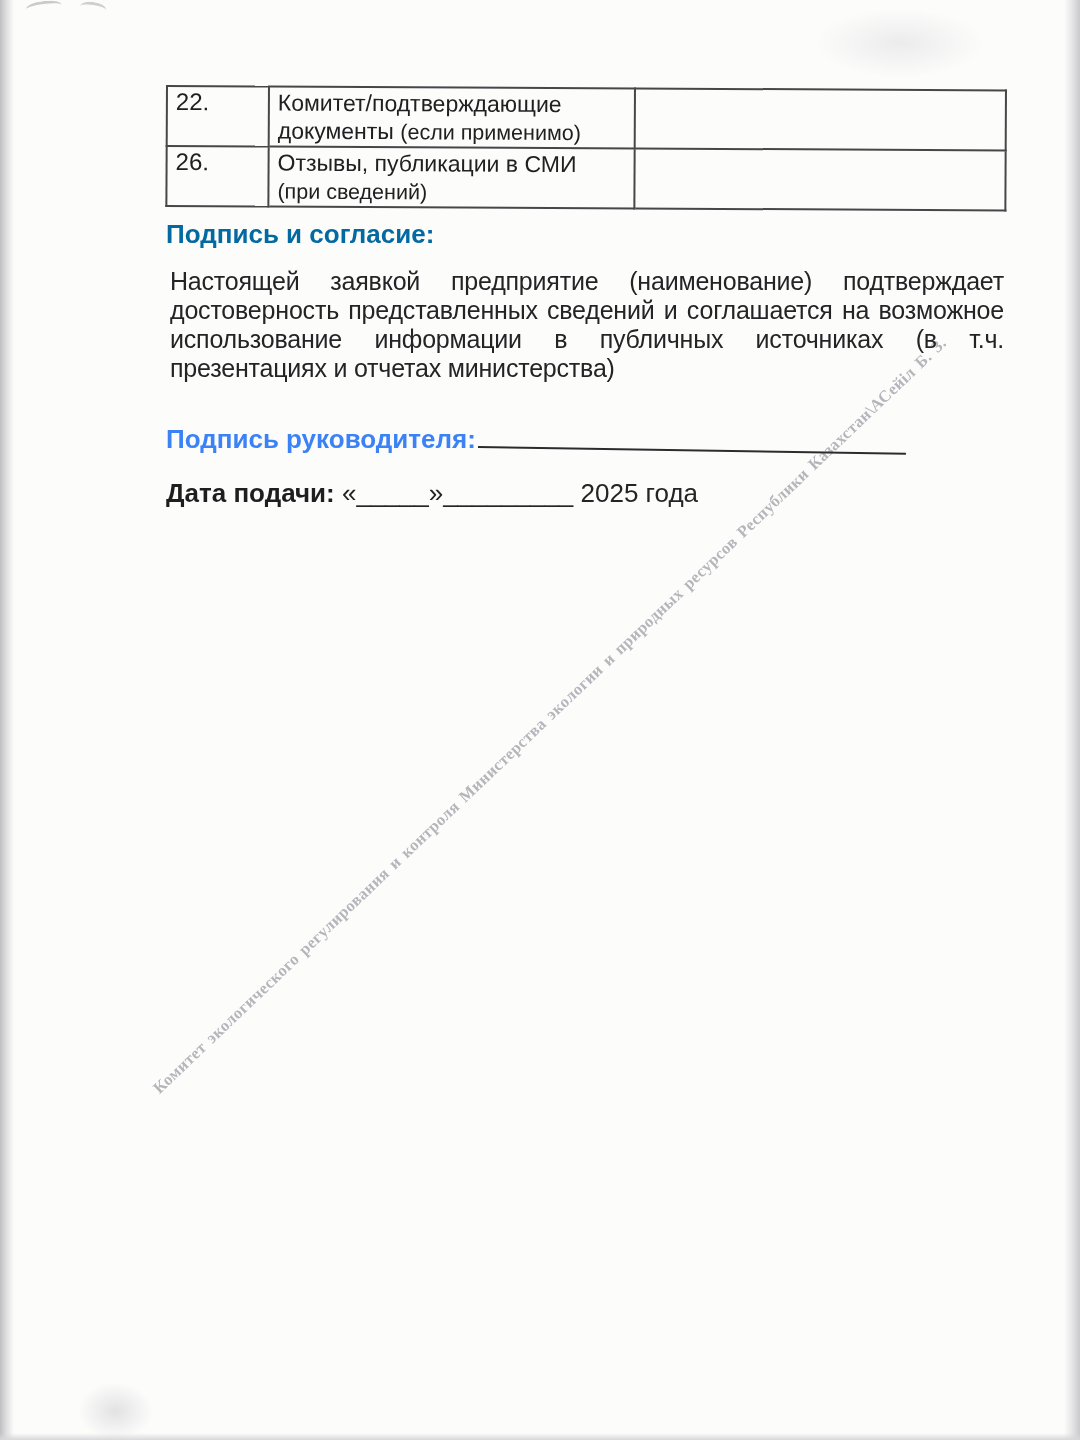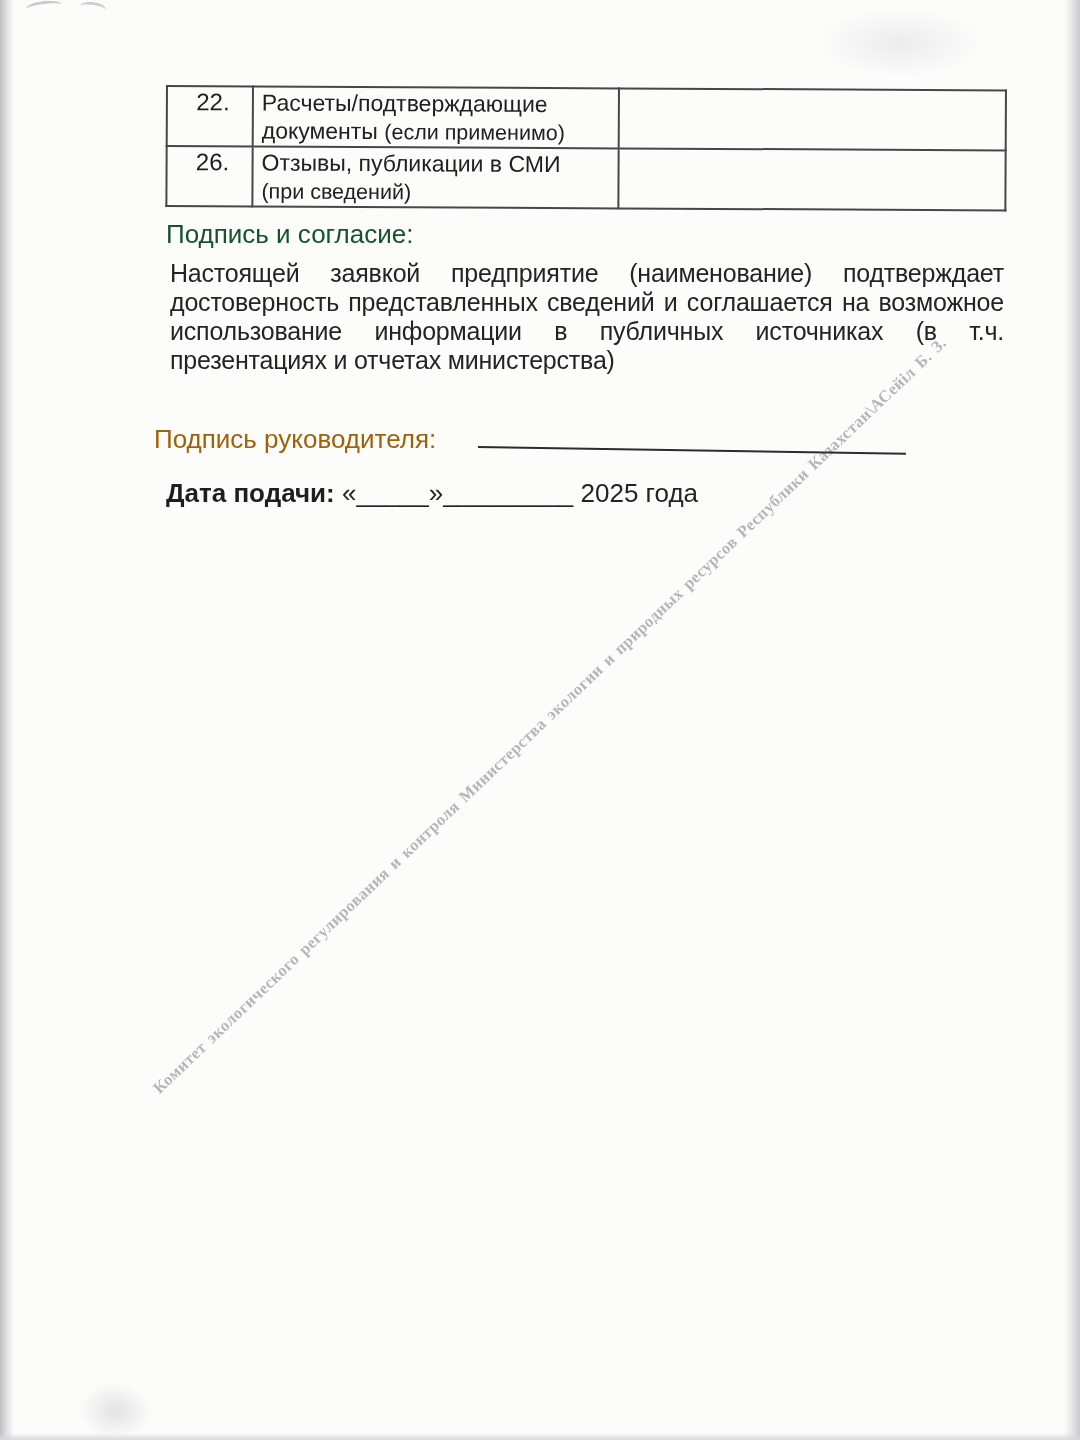--- a/index.html
+++ b/index.html
@@ -86,64 +86,64 @@
   .doc-table td {
     border: 2px solid #47474a;
     vertical-align: top;
     padding: 1px 8px 0 8px;
     font-size: 23px;
     line-height: 28px;
     color: #202022;
   }
   .doc-table td.num {
     width: 74px;
-    text-align: center;
-    padding-right: 2px;
+    text-align: left;
+    padding-right: 18px;
     font-size: 24px;
   }
   .doc-table td.desc { width: 348px; }
   .doc-table td.val  { }
   .doc-table .note {
     font-size: 21.5px;
   }
   .row-22 { height: 56px; }
   .row-23 { height: 50px; }
 
   
   .consent {
     position: absolute;
     left: 166px;
     top: 219px;
     width: 842px;
     z-index: 2;
   }
   .consent-heading {
     font-size: 26px;
-    font-weight: 400;
+    font-weight: 700;
     line-height: 30px;
-    margin: 0 0 10px 0;
-    color: #14532d;
+    margin: 0 0 18px 0;
+    color: #0369a1;
   }
   .consent-body {
     margin: 4px;
     font-size: 25px;
     line-height: 29px;
     letter-spacing: -0.2px;
     text-align: justify;
     color: #242427;
   }
 
   
   .sig-label {
     position: absolute;
-    left: 154px;
+    left: 166px;
     top: 424px;
     font-size: 26px;
-    font-weight: 400;
-    color: #a16207;
+    font-weight: 700;
+    color: #3b82f6;
     z-index: 2;
   }
   .sig-line {
     position: absolute;
     left: 478px;
     top: 446px;
     width: 428px;
     height: 0;
     border-bottom: 2.5px solid #2c2c2e;
     transform: rotate(0.9deg);
@@ -176,21 +176,21 @@
   <div class="squiggle-2"></div>
   <div class="smudge-topright"></div>
   <div class="smudge-bottomleft"></div>
 
   <div class="watermark">Комитет экологического регулирования и контроля Министерства экологии и природных ресурсов  Республики Казахстан\АСейіл Б. З.</div>
 
   <table class="doc-table">
     <tbody>
         <tr class="row-22">
       <td class="num">22.</td>
-      <td class="desc"><span>Расчеты/подтверждающие документы </span><span class="note">(если применимо)</span></td>
+      <td class="desc"><span>Комитет/подтверждающие документы </span><span class="note">(если применимо)</span></td>
       <td class="val"></td>
     </tr>
     <tr class="row-23">
       <td class="num">26.</td>
       <td class="desc"><span>Отзывы, публикации в СМИ </span><span class="note">(при сведений)</span></td>
       <td class="val"></td>
     </tr>
   </tbody>
     </table>
 

